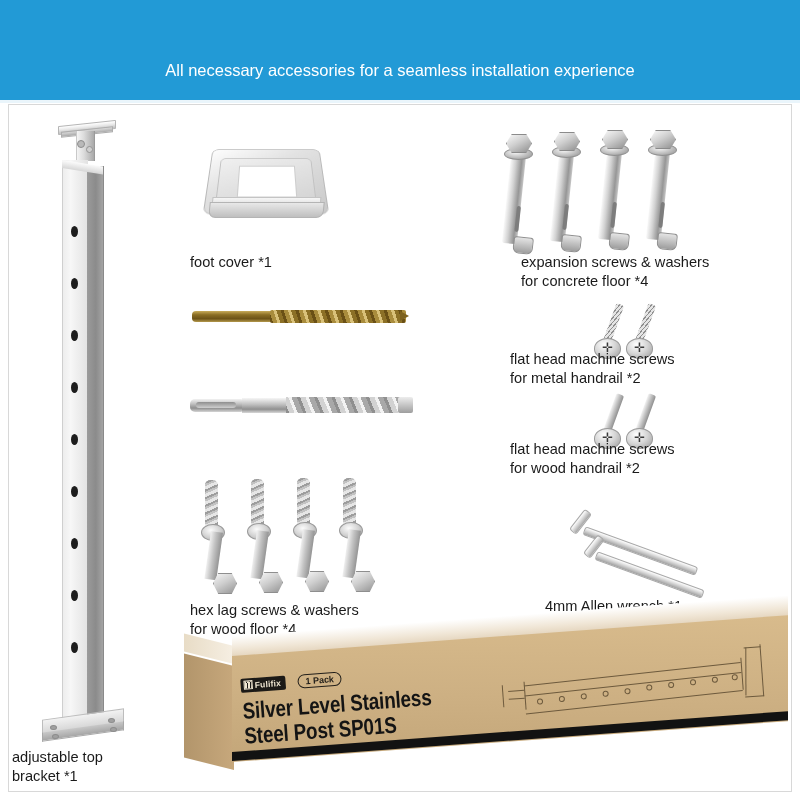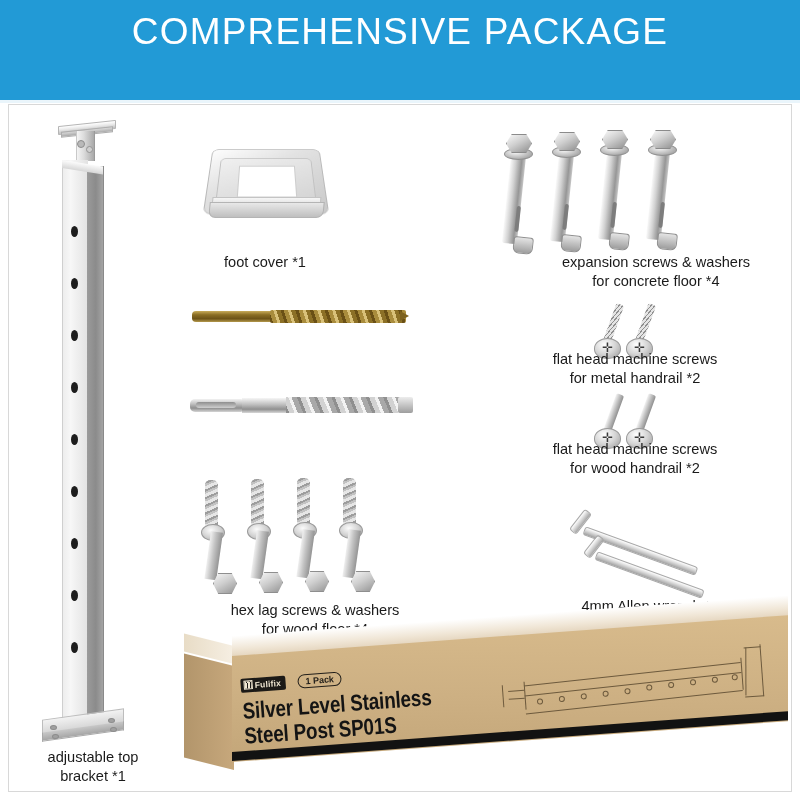--- a/index.html
+++ b/index.html
@@ -62,21 +62,21 @@
     position: absolute;
     left: 8px; top: 104px;
     width: 784px; height: 688px;
     border: 1px solid #d8d8d8;
     box-sizing: border-box;
     background: #ffffff;
   }
 
   .cap {
     position: absolute;
-    text-align: center;
+    text-align: left;
     color: #1a1a1a;
     font-size: 14.6px;
     line-height: 19px;
     white-space: pre-line;
   }
 
   
   #post-wrap { position: absolute; left: 28px; top: 118px; width: 140px; height: 630px; }
 
   
@@ -403,21 +403,21 @@
     position: absolute; width: 4px; height: 4px;
     border: 1px solid #6d5a3d; border-radius: 50%;
   }
 </style>
 </head>
 <body>
 
 <div id="page">
 
   <div id="banner">
-    <div id="banner-title">COMPREHENSIVE PACKAGE</div>
+    <div id="banner-sub">All necessary accessories for a seamless installation experience</div>
   </div>
   <div id="banner-edge"></div>
 
   <div id="frame"></div>
 
   <div id="post-wrap">
     <div class="br-plate"></div>
     <div class="br-plate2"></div>
     <div class="br-neck"></div>
     <div class="br-bolt"></div>
@@ -437,21 +437,21 @@
     <div class="hole" style="top:472px"></div>
     <div class="hole" style="top:524px"></div>
 
     <div class="base-top"></div>
     <div class="base-side"></div>
     <div class="base-hole" style="left:22px; top:607px"></div>
     <div class="base-hole" style="left:80px; top:600px"></div>
     <div class="base-hole" style="left:24px; top:616px"></div>
     <div class="base-hole" style="left:82px; top:609px"></div>
   </div>
-  <div class="cap" style="left:19px; top:748px; width:148px">adjustable top
+  <div class="cap" style="left:12px; top:748px; width:148px">adjustable top
 bracket *1</div>
 
   <div id="foot-cover">
     <div class="fc-top"></div>
     <div class="fc-ring"></div>
     <div class="fc-hole"></div>
     <div class="fc-front2"></div>
     <div class="fc-front"></div>
   </div>
   <div class="cap" style="left:190px; top:253px; width:150px">foot cover *1</div>

